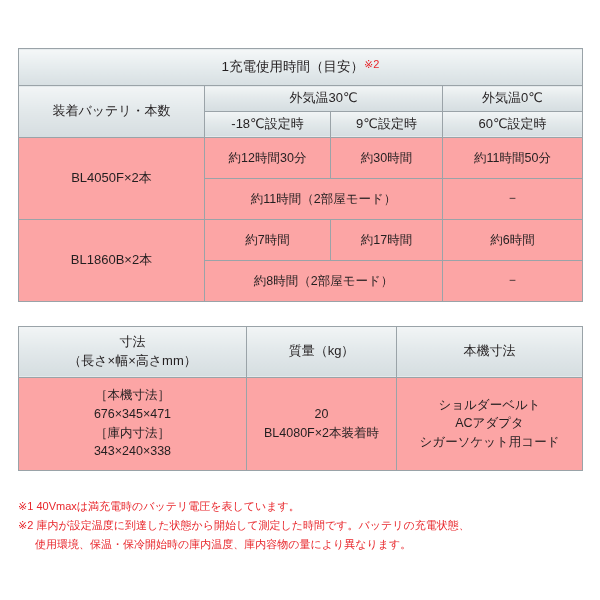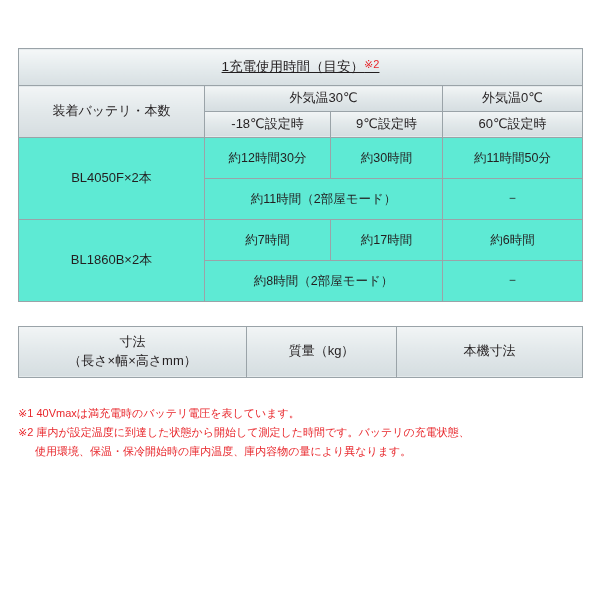--- a/index.html
+++ b/index.html
@@ -24,31 +24,30 @@
     table-layout:fixed;
   }
   td,th{
     border:1px solid #9aa3a8;
     text-align:center;
     vertical-align:middle;
     font-weight:normal;
     font-size:12.5px;
     line-height:1.45;
     padding:3px 2px;
-    background:#5eead4;
+    background:#fca5a5;
   }
   .hdr{
     background:linear-gradient(to bottom,#f2f5f6 0%,#e3e9eb 45%,#d5dde0 100%);
     font-size:13px;
   }
   .hdr-main{
     background:linear-gradient(to bottom,#f4f7f8 0%,#e6ecee 48%,#d7dfe2 100%);
     font-size:13.5px;
     height:30px;
-    text-decoration:underline;
   }
   .sup{
     color:#e8262b;
     font-size:11px;
     vertical-align:top;
   }
   .tall{height:34px;}
   .batt-cell{font-size:13px;margin-top:36px;}
   .spacer{height:24px;}
   .notes{
@@ -125,20 +124,37 @@
     </colgroup>
     <tbody>
       <tr>
         <td class="hdr" style="height:44px">
           <div>寸法</div>
           <div>（長さ×幅×高さmm）</div>
         </td>
         <td class="hdr">質量（kg）</td>
         <td class="hdr">本機寸法</td>
       </tr>
+      <tr>
+        <td class="multiline" style="height:86px">
+          <div>［本機寸法］</div>
+          <div>676×345×471</div>
+          <div>［庫内寸法］</div>
+          <div>343×240×338</div>
+        </td>
+        <td class="multiline">
+          <div>20</div>
+          <div>BL4080F×2本装着時</div>
+        </td>
+        <td class="multiline">
+          <div>ショルダーベルト</div>
+          <div>ACアダプタ</div>
+          <div>シガーソケット用コード</div>
+        </td>
+      </tr>
     </tbody>
   </table>
 
   <div class="notes">
     <div>※1 40Vmaxは満充電時のバッテリ電圧を表しています。</div>
     <div>※2 庫内が設定温度に到達した状態から開始して測定した時間です。バッテリの充電状態、</div>
     <div class="note-indent">使用環境、保温・保冷開始時の庫内温度、庫内容物の量により異なります。</div>
   </div>
 
 </div>

